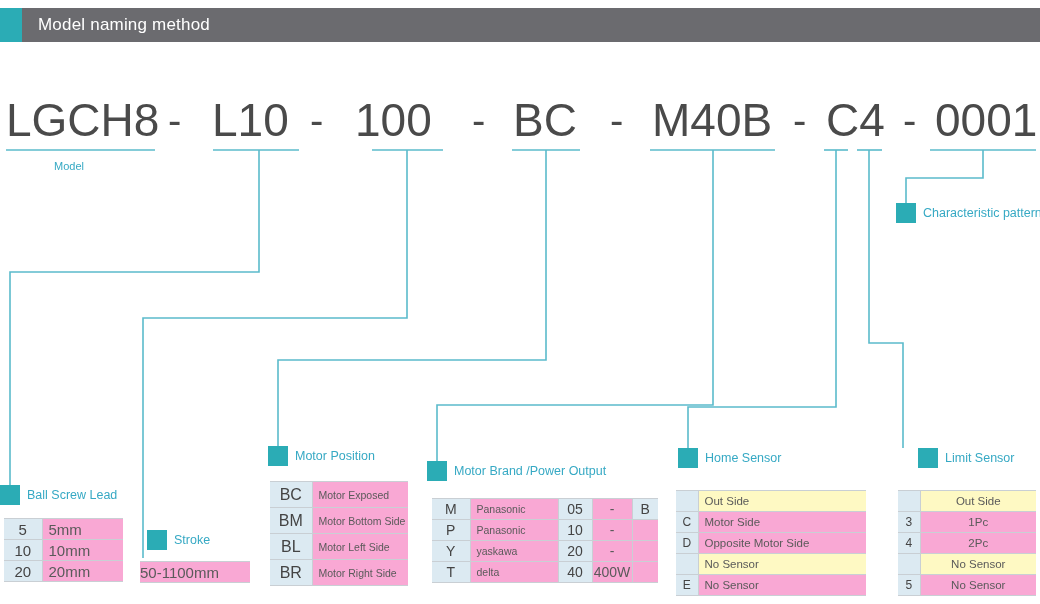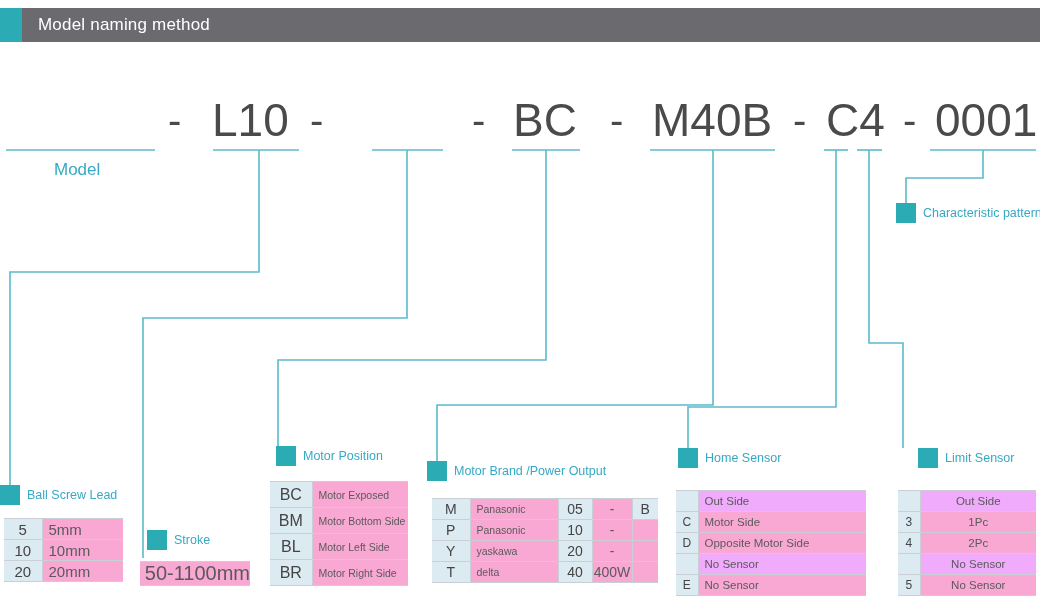--- a/index.html
+++ b/index.html
@@ -25,57 +25,59 @@
   svg.wires{position:absolute;left:0;top:0;width:1040px;height:604px;pointer-events:none;}
 
   
   .callout{position:absolute;white-space:nowrap;}
   .callout .sq{display:inline-block;width:20px;height:20px;background:#2BACB5;
       vertical-align:middle;}
   .callout .lb{display:inline-block;vertical-align:middle;color:#36A9C4;
       font-size:12.5px;margin-left:7px;}
 
   
-  .sublabel{position:absolute;color:#36A9C4;font-size:17px;white-space:nowrap;}
+  .sublabel{position:absolute;color:#36A9C4;font-size:11px;white-space:nowrap;}
 
   
   table.spec{position:absolute;border-collapse:collapse;table-layout:fixed;}
   table.spec td{
       border-top:1px solid #C9CFD4;border-bottom:1px solid #C9CFD4;
       color:#5A5A5A;padding:0;height:20px;vertical-align:middle;
       background:#f9a8d4;
   }
   table.spec td.code-c{background:#DCEAF2;text-align:center;color:#444;}
-  table.spec td.shade{background:#f0abfc;}
+  table.spec td.shade{background:#fef9c3;}
   table.spec td.val{text-align:left;padding-left:6px;}
   table.spec td.ctr{text-align:center;}
   td.sep{border-left:1px solid #C9CFD4;}
 
   .t-lead td{font-size:15px;height:23px;}
-  .t-stroke td{font-size:20px;height:25px;text-align:right;background:#DCEAF2;}
+  .t-stroke td{font-size:15px;height:25px;text-align:left;background:#DCEAF2;}
   .t-pos td.code-c{font-size:16px;height:25px;}
   .t-pos td.val{font-size:10.5px;}
   .t-brand td{font-size:14px;height:21px;}
   .t-brand td.val{font-size:10.5px;text-align:center;padding-left:0;}
   .t-sensor td{font-size:11.5px;height:20px;}
   .t-sensor td.code-c{font-size:12px;}
 </style>
 </head>
 <body>
 
 <div class="titlebar">
   <div class="accent"></div>
   <div class="bar"></div>
   <div class="txt">Model naming method</div>
 </div>
 
 <div class="code">
+  <span style="left:6px">LGCH8</span>
   <span style="left:168px" class="dash">-</span>
   <span style="left:212px">L10</span>
   <span style="left:310px" class="dash">-</span>
+  <span style="left:355px">100</span>
   <span style="left:472px" class="dash">-</span>
   <span style="left:513px">BC</span>
   <span style="left:610px" class="dash">-</span>
   <span style="left:652px">M40B</span>
   <span style="left:793px" class="dash">-</span>
   <span style="left:826px">C4</span>
   <span style="left:903px" class="dash">-</span>
   <span style="left:935px">0001</span>
 </div>
 
@@ -114,21 +116,21 @@
 </div>
 
 <div class="callout" style="left:0px; top:485px;">
   <span class="sq"></span><span class="lb">Ball Screw Lead</span>
 </div>
 
 <div class="callout" style="left:147px; top:530px;">
   <span class="sq"></span><span class="lb">Stroke</span>
 </div>
 
-<div class="callout" style="left:268px; top:446px;margin-left:8px;">
+<div class="callout" style="left:268px; top:446px;">
   <span class="sq"></span><span class="lb">Motor Position</span>
 </div>
 
 <div class="callout" style="left:427px; top:461px;">
   <span class="sq"></span><span class="lb">Motor Brand /Power Output</span>
 </div>
 
 <div class="callout" style="left:678px; top:448px;">
   <span class="sq"></span><span class="lb">Home Sensor</span>
 </div>

